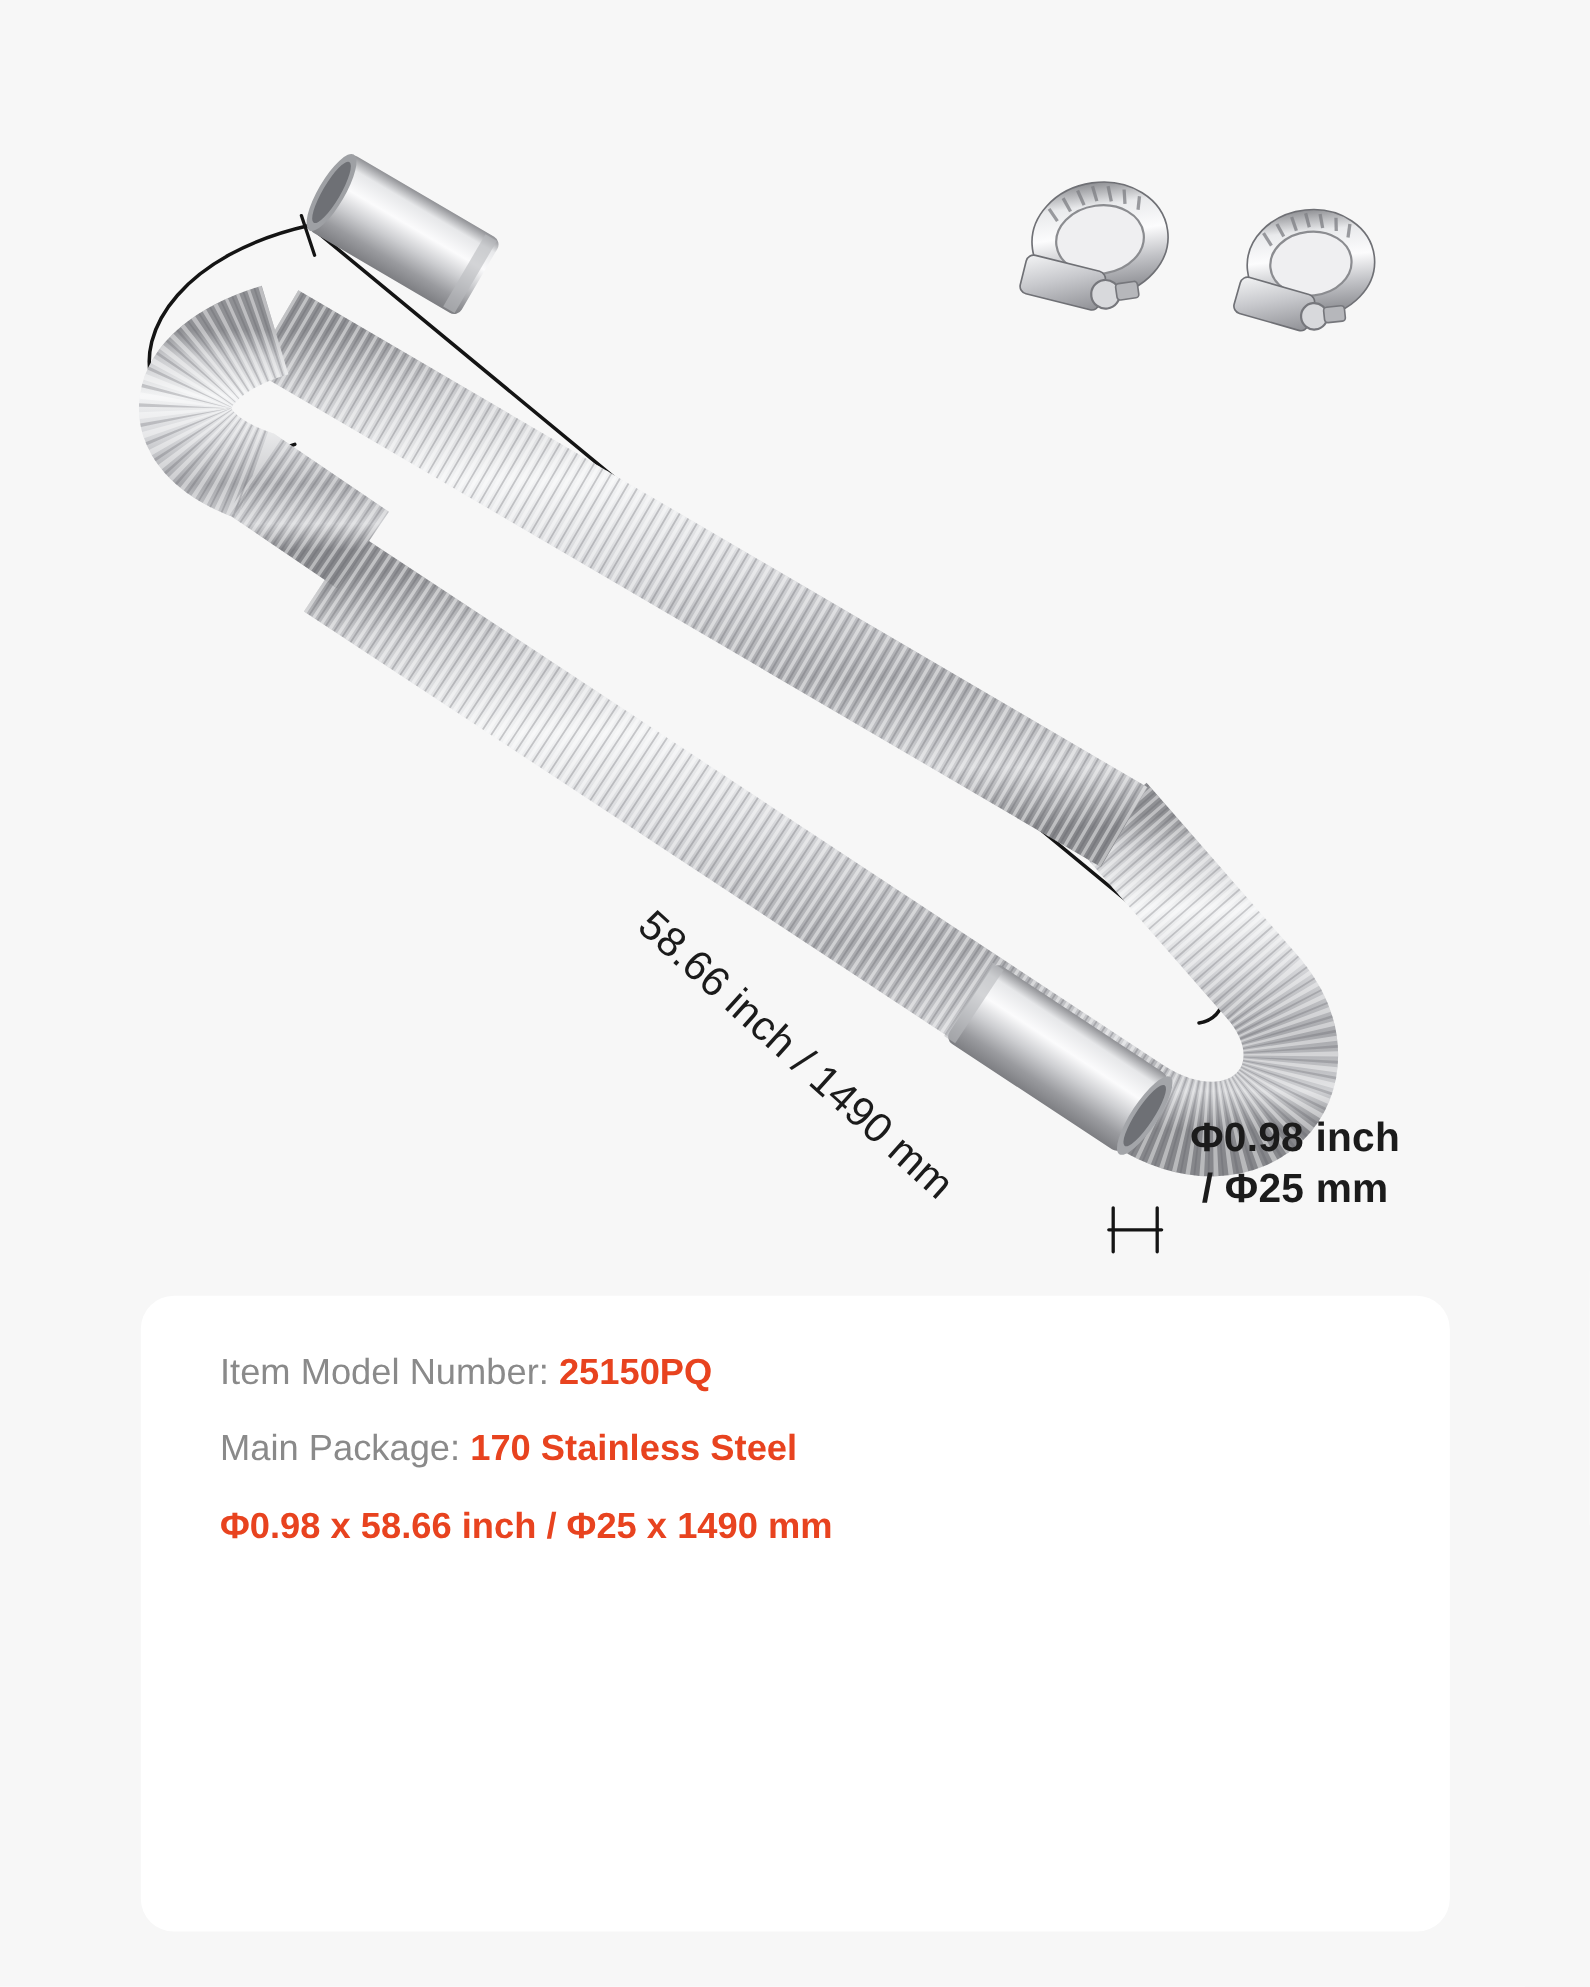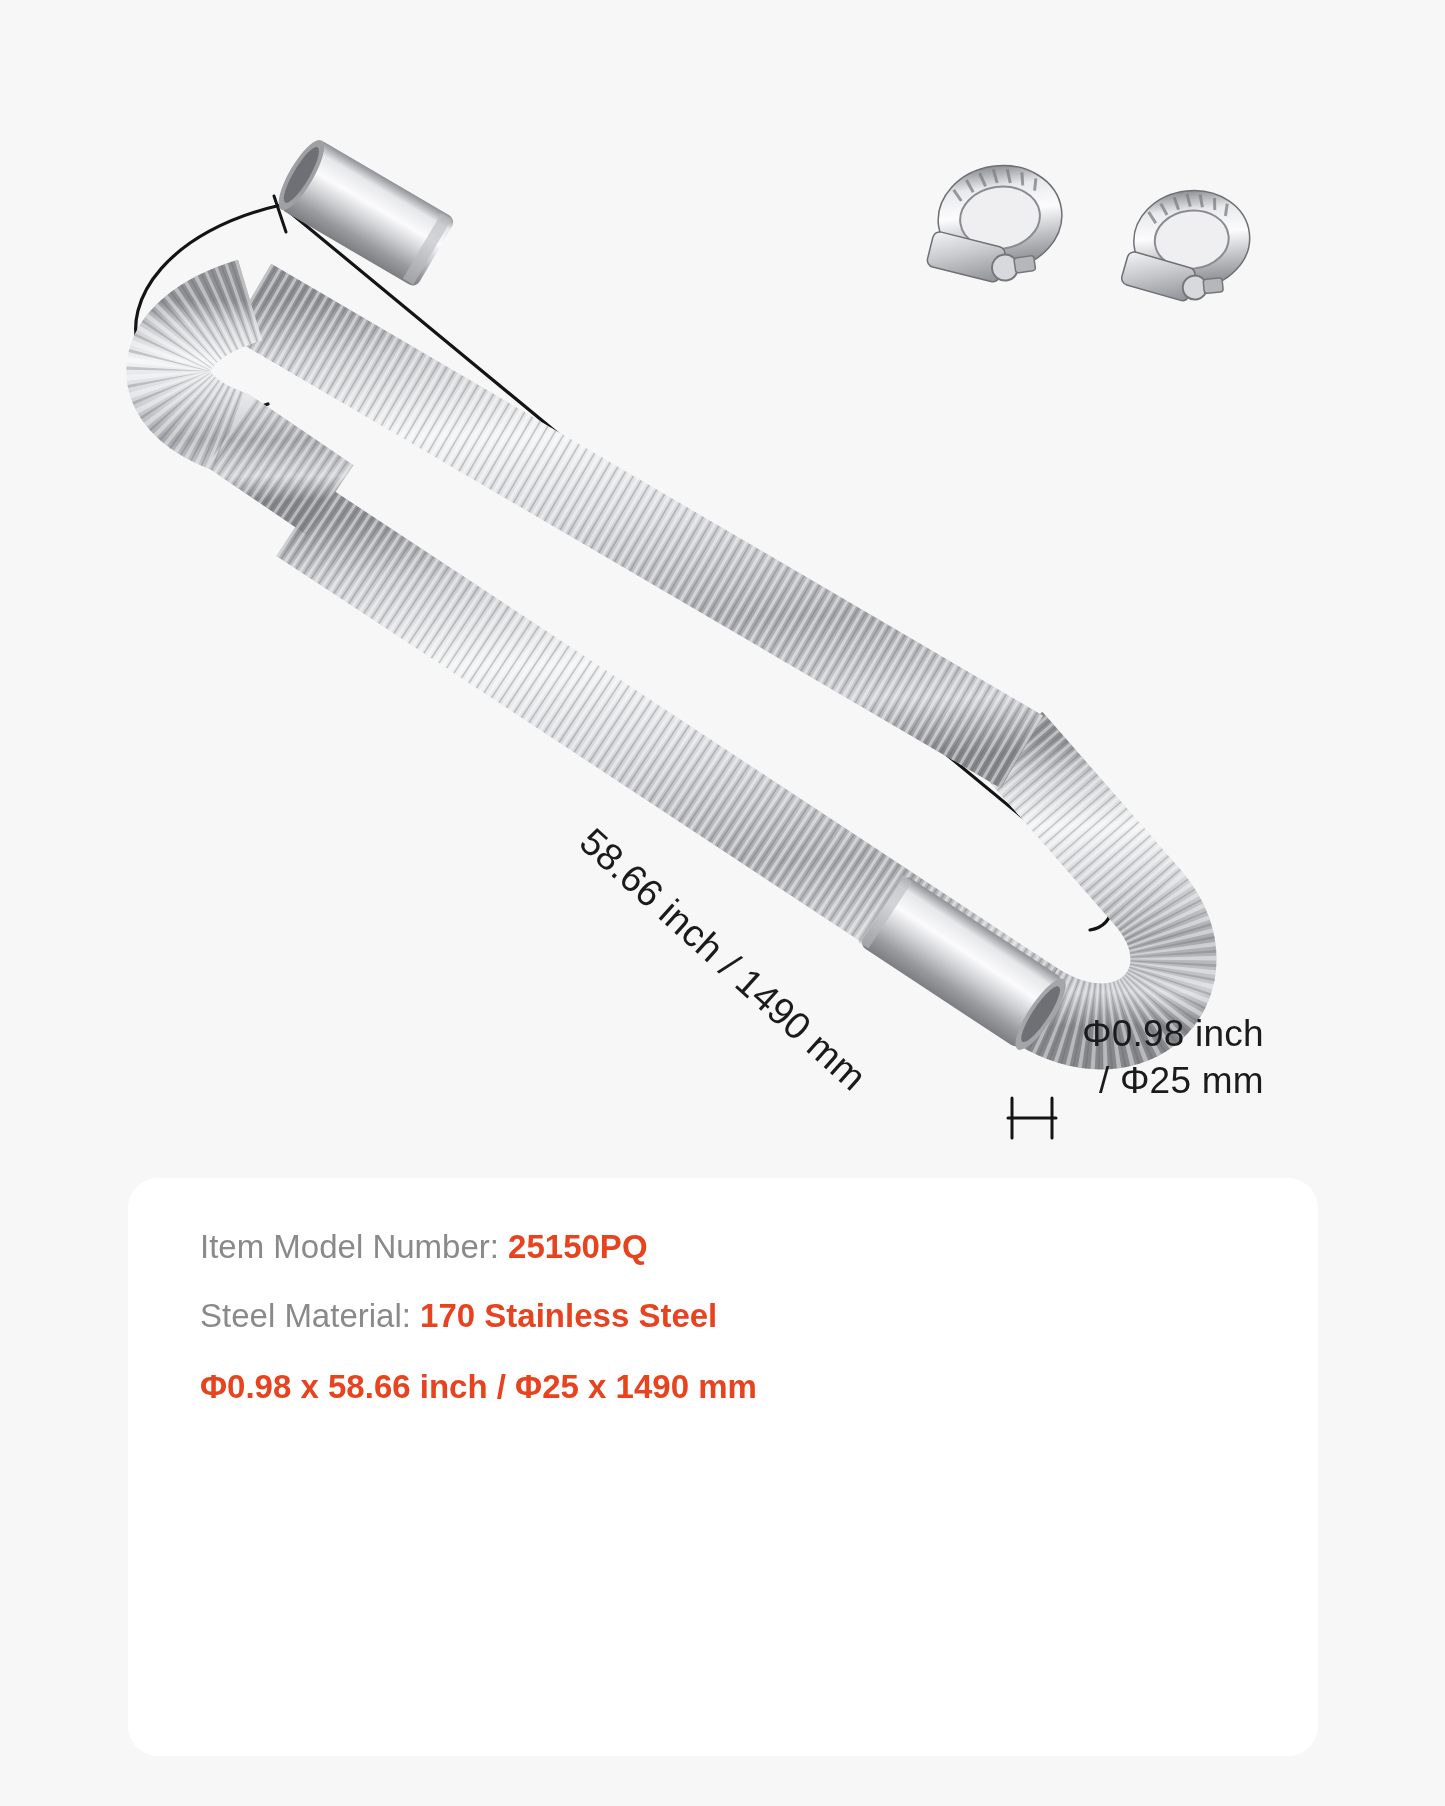--- a/index.html
+++ b/index.html
@@ -45,21 +45,22 @@
     left: 600px;
     top: 820px;
     transform: rotate(42deg);
     transform-origin: left top;
     font-size: 38px;
   }
   #diameter-label {
     left: 1082px;
     top: 1010px;
     line-height: 1.28;
-    text-align: right;
+    text-align: center;
+    font-weight: bold;
   }
 
   
   #spec-card {
     position: absolute;
     left: 128px;
     top: 1178px;
     width: 1190px;
     height: 578px;
     background: #ffffff;
@@ -269,21 +270,21 @@
 </div>
 
 <div id="spec-card">
 
   <div class="spec-row">
     <span class="spec-key">Item Model Number:</span>
     <span class="spec-val">25150PQ</span>
   </div>
 
   <div class="spec-row">
-    <span class="spec-key">Steel Material:</span>
+    <span class="spec-key">Main Package:</span>
     <span class="spec-val">170 Stainless Steel</span>
   </div>
 
 
   <div class="spec-val-block">Φ0.98 x 58.66 inch / Φ25 x 1490 mm</div>
 
 
 </div>
 
 </body></html>

